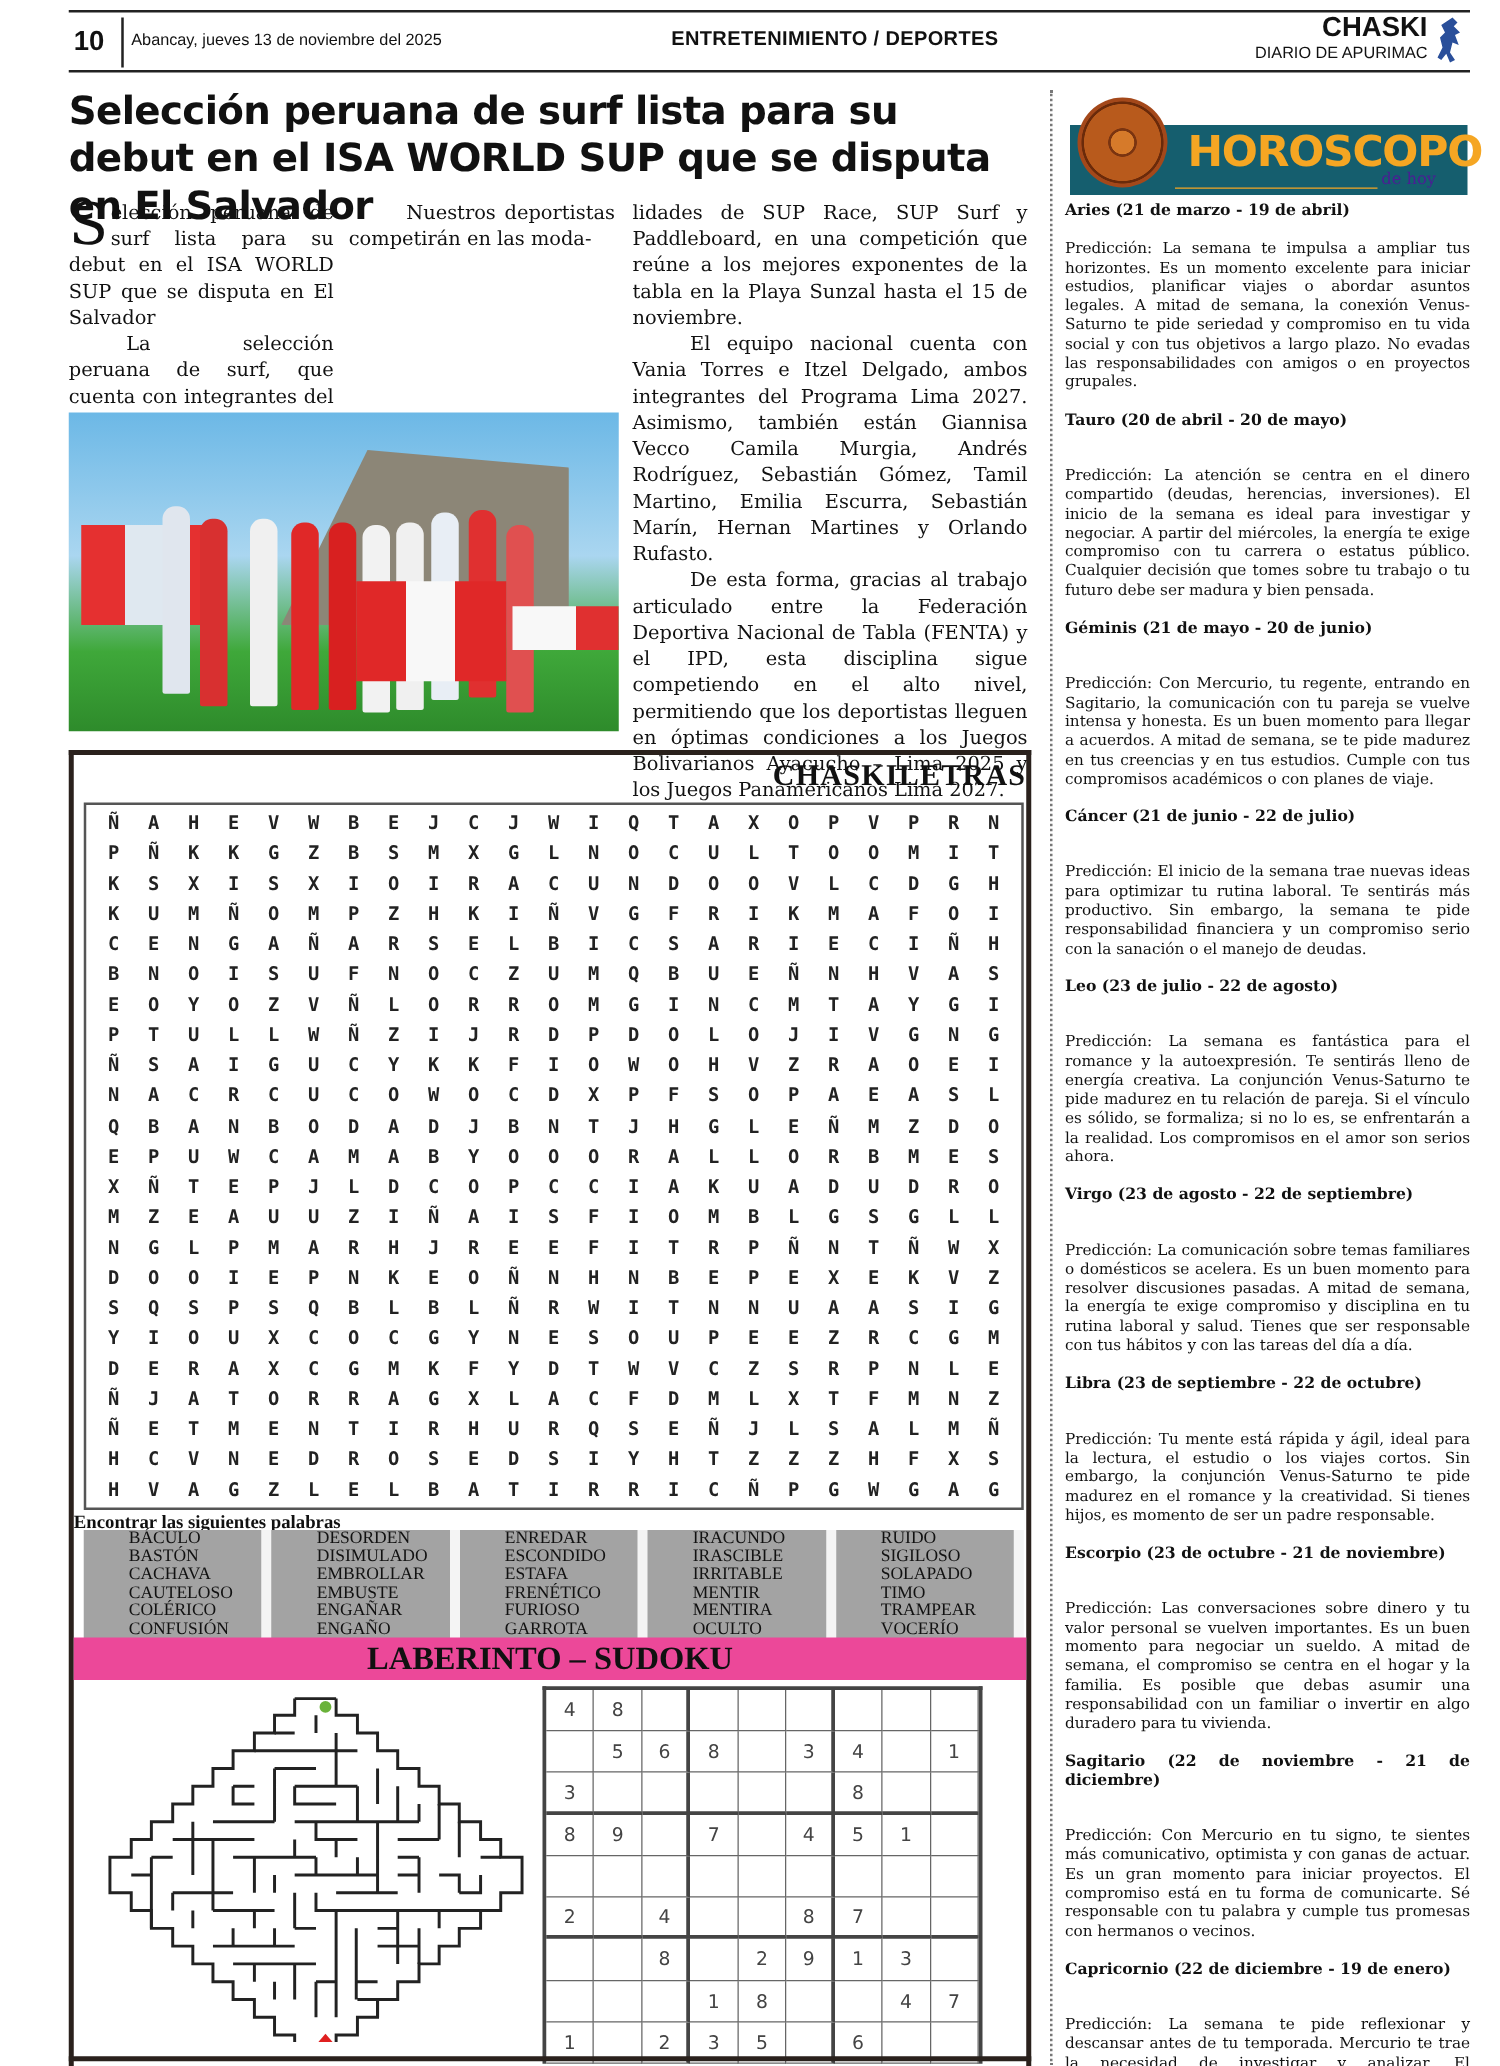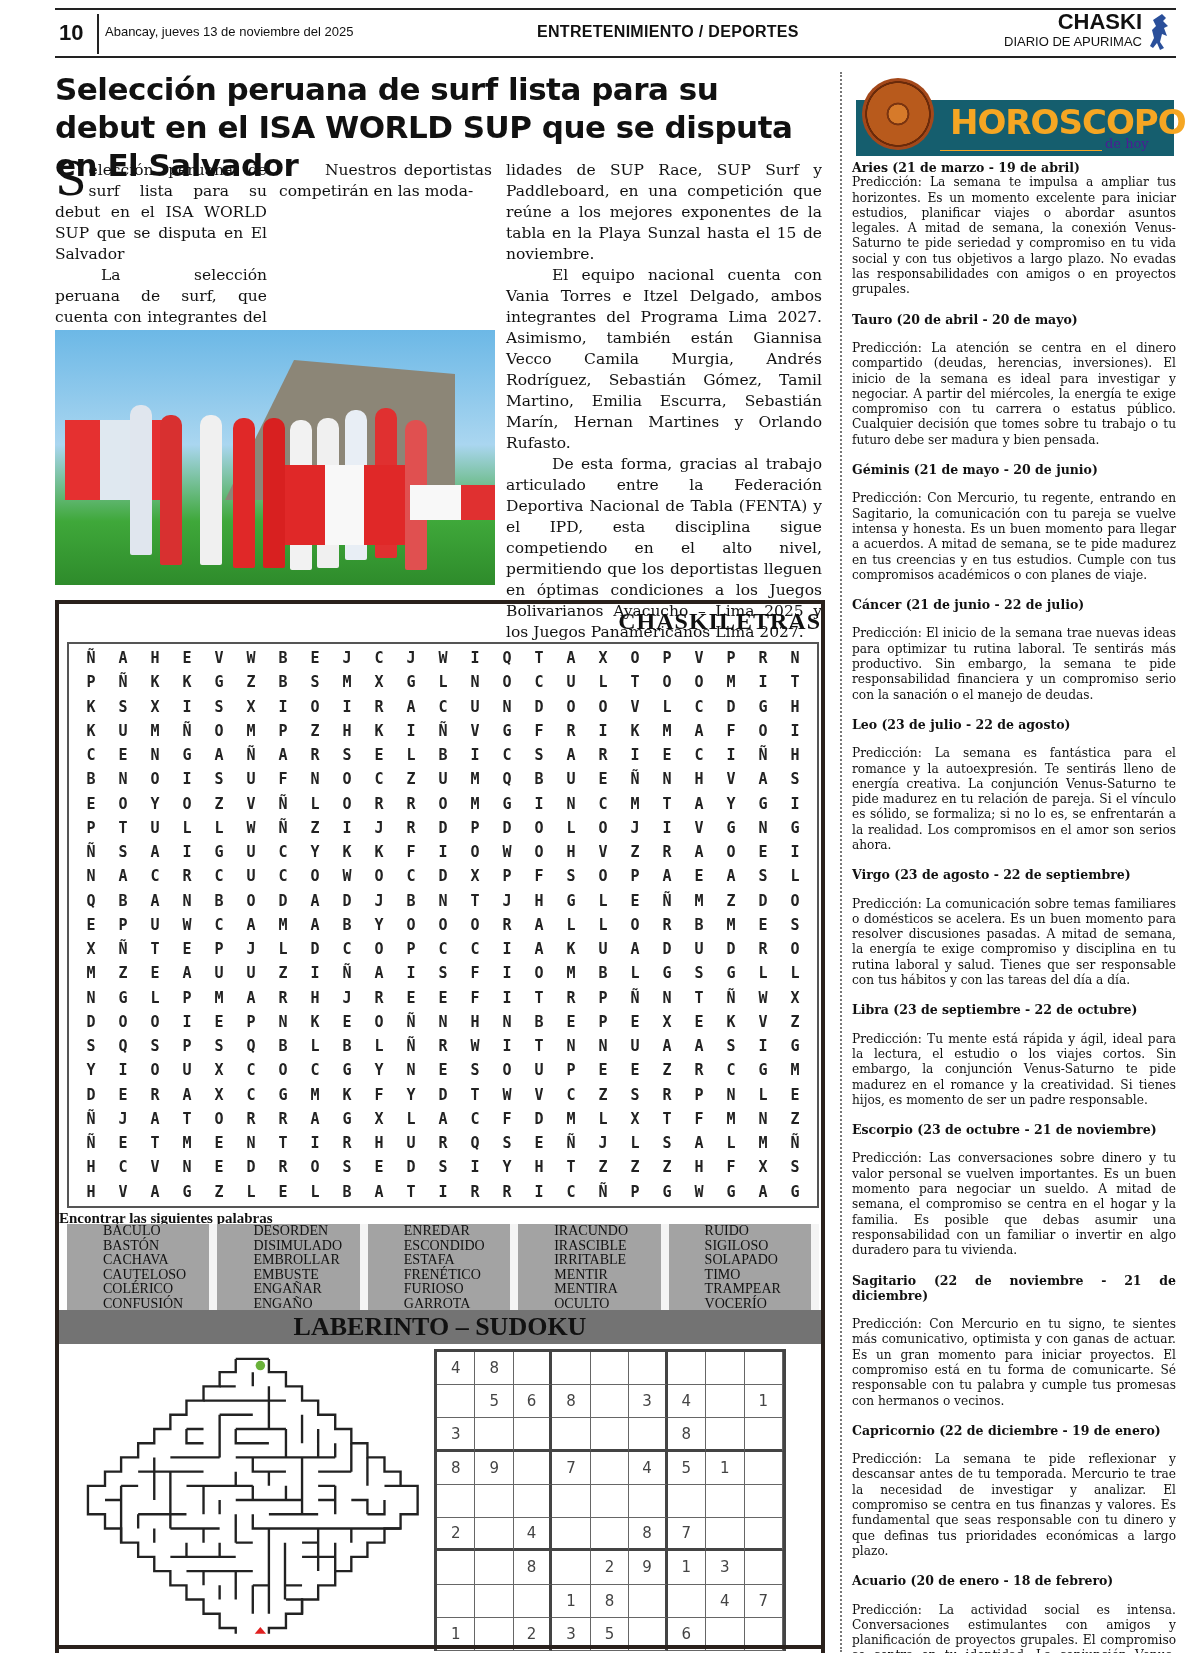--- a/index.html
+++ b/index.html
@@ -26,31 +26,31 @@
 .photo .person{position:absolute;width:22px;height:150px;border-radius:10px 10px 2px 2px}
 .vdash{position:absolute;left:840px;top:72px;width:0;height:1580px;border-left:2px dotted #777}
 .horo-banner{position:absolute;left:856px;top:100px;width:318px;height:56px;background:#155e6e}
 .horo-wheel{position:absolute;left:862px;top:78px;width:72px;height:72px;border-radius:50%;background:radial-gradient(circle,#d67a2a 0 18%,#7a3410 19% 22%,#b85a1c 23% 60%,#6a2a0a 61% 64%,#a4481a 65%)}
 .horo-title{position:absolute;left:950px;top:102px;font:bold 34px "DejaVu Sans",sans-serif;color:#f5a623;letter-spacing:-1px}
 .horo-sub{position:absolute;left:1105px;top:136px;font:13px "DejaVu Serif",serif;color:#4c1d95}
 .horo-line{position:absolute;left:940px;top:150px;width:162px;height:1px;background:#f5a623}
 .horo{position:absolute;left:852px;top:160px;width:324px;font-size:12.2px;line-height:15.3px;text-align:justify}
 .horo h4{font-size:12.5px;font-weight:bold;margin-top:0}
 .horo .sign{margin-bottom:14px}
-.horo .pred{margin-top:0}
+.horo .pred{margin-top:16px}
 .horo .gap{height:14px}
 .puzzle-box{position:absolute;left:55px;top:600px;width:770px;height:1053px;border:4px solid #2a211c;border-bottom:none}
 .puzzle-title{position:absolute;left:0;width:100%;top:4px;text-align:right;font:bold 24px "Liberation Serif",serif;letter-spacing:1px}
 .grid{position:absolute;left:8px;top:38px;width:752px;height:566px;border:2px solid #555;display:grid;grid-template-columns:repeat(23,1fr);grid-template-rows:repeat(23,1fr);padding:2px 6px;background:#fff}
 .grid span{font:bold 15px "DejaVu Sans Mono",monospace;text-align:center;line-height:24px;color:#222}
 .find-title{position:absolute;left:0;width:100%;top:606px;text-align:left;font:bold 15px "Liberation Serif",serif}
 .words{position:absolute;left:8px;top:620px;width:752px;display:grid;grid-template-columns:repeat(5,1fr);background:#f4f4f4}
 .words .wc{padding-left:36px;background:#a3a3a3;margin-right:8px}
 .words div.w{font:14px "Liberation Serif",serif;line-height:14.5px;text-transform:uppercase}
-.sec2-title{position:absolute;left:0;width:100%;top:706px;text-align:center;font:bold 26px "Liberation Serif",serif;background:#737373;height:34px;line-height:34px}
+.sec2-title{position:absolute;left:0;width:100%;top:706px;text-align:center;font:bold 26px "Liberation Serif",serif;background:#ec4899;height:34px;line-height:34px}
 .maze{position:absolute;left:10px;top:742px;width:360px;height:310px}
 .sudoku{position:absolute;left:375px;top:745px;width:352px;height:302px;border-left:3px solid #444;border-right:3px solid #444;border-top:3px solid #444;display:grid;grid-template-columns:repeat(9,1fr);grid-template-rows:repeat(9,1fr)}
 .sudoku div{border-right:1px solid #666;border-bottom:1px solid #666;font:15px "DejaVu Sans",sans-serif;color:#444;display:flex;align-items:center;justify-content:center}
 .sudoku div.br{border-right:3px solid #444}
 .sudoku div.bb{border-bottom:3px solid #444}
 .bottombar{position:absolute;left:55px;top:1645px;width:770px;height:4px;background:#2a211c}
 </style>
 </head>
 <body>
 

